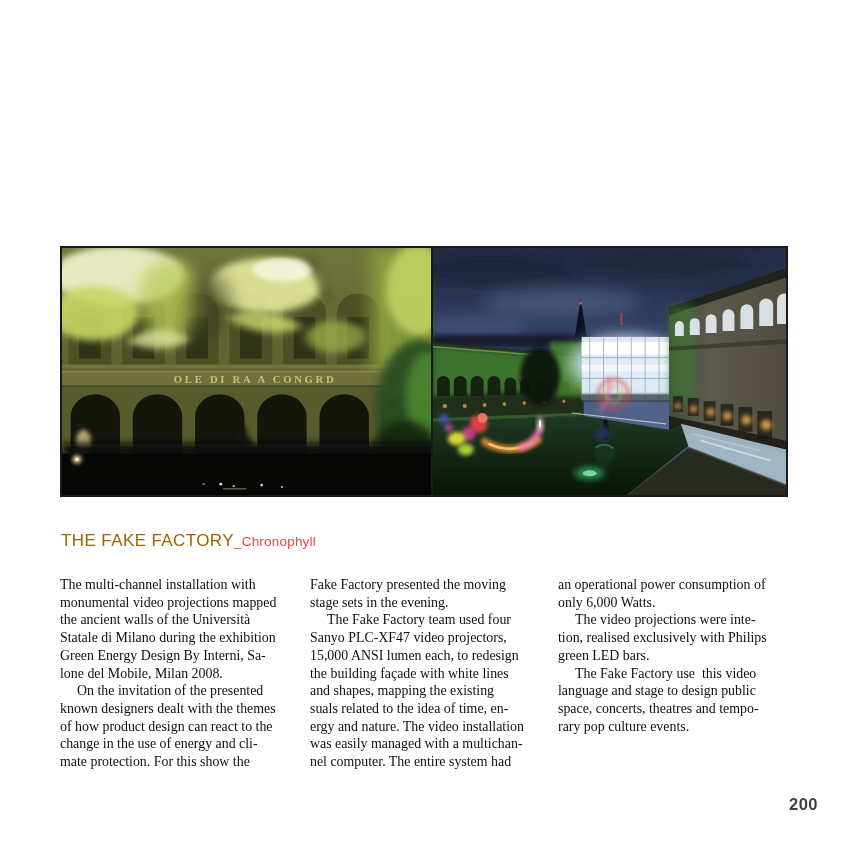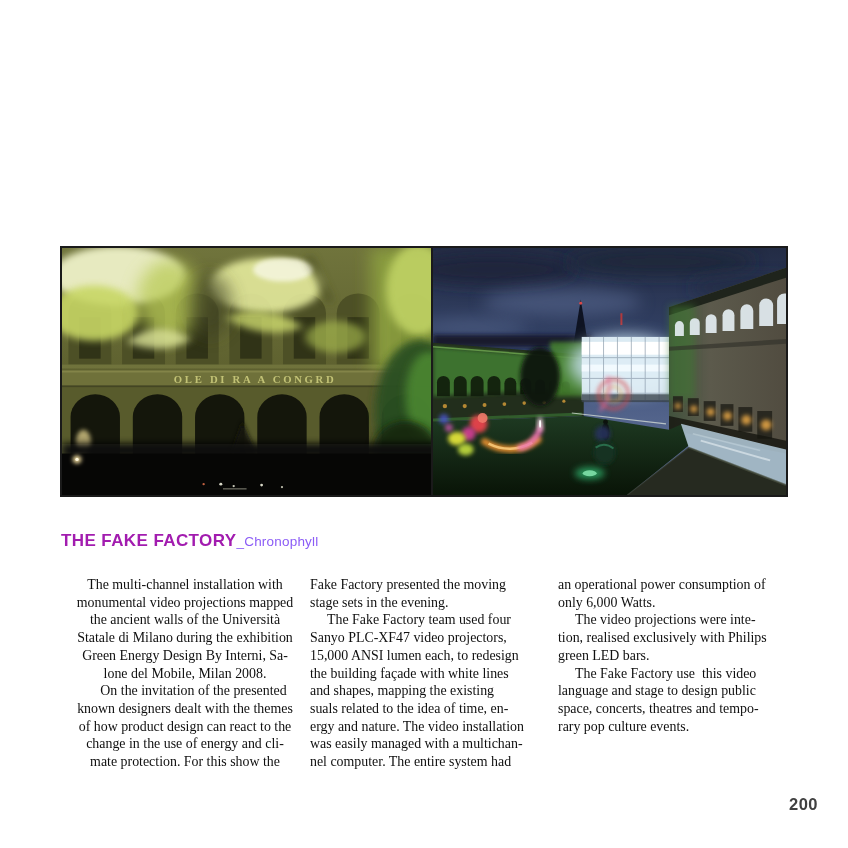--- a/index.html
+++ b/index.html
@@ -13,29 +13,29 @@
   }
   figure.photo svg { display:block; width:100%; height:100%; }
   .photo-left  { left:60px;  top:246px; width:386px; height:251px; }
   .photo-right { left:431px; top:246px; width:357px; height:251px; }
 
   .heading {
     position:absolute; left:61px; top:531px; white-space:nowrap;
     font-family:"Liberation Sans", sans-serif;
   }
   .title {
-    font-size:17px; font-weight:bold; letter-spacing:0.4px; color:#a21caf;
+    font-size:17px; font-weight:normal; letter-spacing:0.4px; color:#a16207;
   }
   .subtitle {
-    font-size:13.5px; font-weight:normal; letter-spacing:0.2px; color:#8b5cf6;
+    font-size:13.5px; font-weight:normal; letter-spacing:0.2px; color:#ef4444;
   }
 
   .textcols { position:absolute; left:60px; top:576px; display:flex; }
   .col { font-size:13.9px; line-height:17.7px; color:#0f0f0f; }
-  .col-0 { width:250px;text-align:center; }
+  .col-0 { width:250px; }
   .col-1 { width:248px; }
   .col-2 { width:237px; }
   .tline { white-space:pre; }
   .tline.ind { padding-left:17px; }
 
   .pagenum {
     position:absolute; top:795px; right:30px;
     font-family:"Liberation Sans", sans-serif; font-weight:bold;
     font-size:16.5px; letter-spacing:0.5px; color:#404040;
   }

